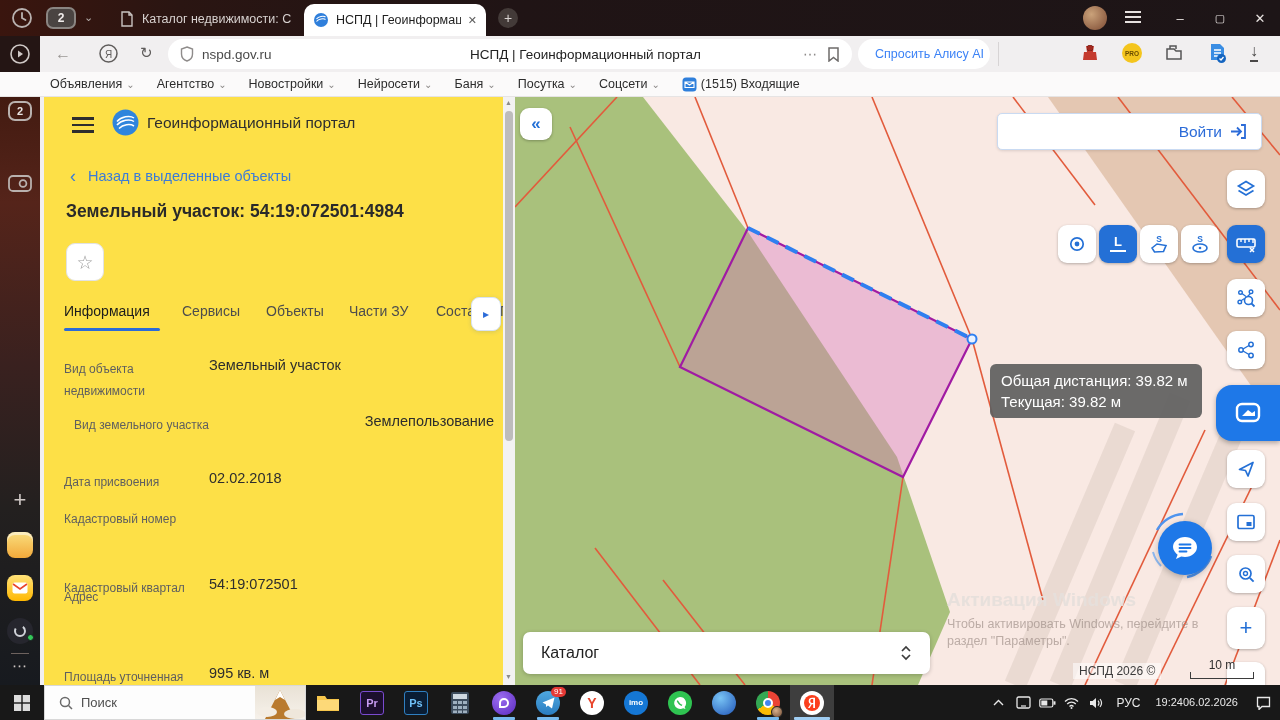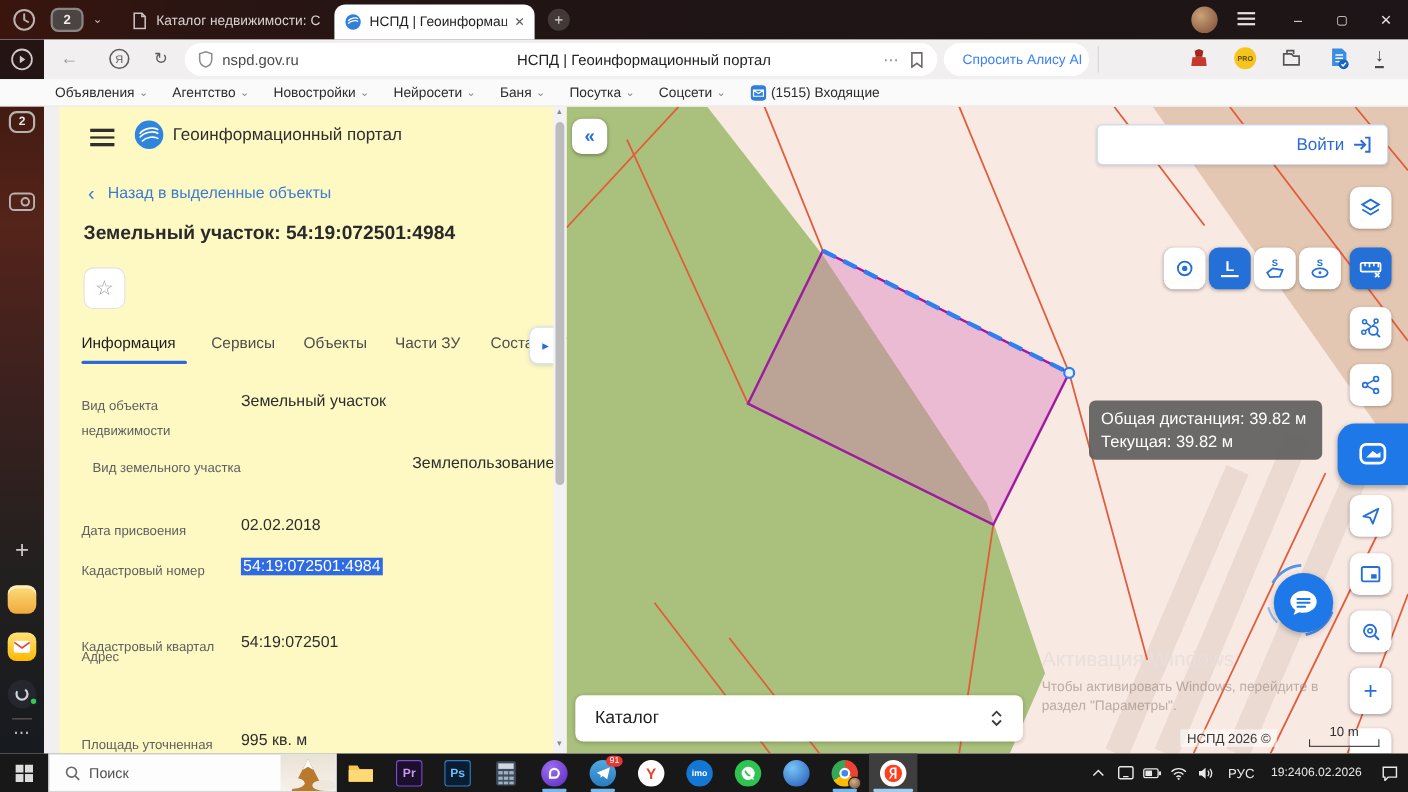--- a/index.html
+++ b/index.html
@@ -30,21 +30,21 @@
     display:flex; align-items:center; gap:22px; padding-left:50px; font-size:12.5px; color:#2c2c2c; }
   .bm { display:flex; align-items:center; gap:4px; white-space:nowrap; }
   .bm .chev { color:#8b8887; font-size:10px; }
 
   
   .rail { position:absolute; left:0; top:97px; width:40px; height:588px;
     background:linear-gradient(180deg,#431b11 0%,#55241a 18%,#3a211f 45%,#23201f 70%,#171a1f 100%); }
   .railicon { position:absolute; left:0; width:40px; display:flex; align-items:center; justify-content:center; }
 
   
-  .panel { position:absolute; left:54px; top:97px; width:463px; height:588px; background:#fef9c3; overflow:hidden; }
+  .panel { position:absolute; left:44px; top:97px; width:463px; height:588px; background:#fde047; overflow:hidden; }
   .pscroll { position:absolute; left:503px; top:97px; width:12px; height:588px; background:#f3f2f2; }
   .pthumb { position:absolute; left:2px; top:14px; width:8px; height:330px; background:#bdbcbc; border-radius:4px; }
   .backlink { position:absolute; left:26px; top:71px; color:#3b7bd8; font-size:14.5px; display:flex; gap:12px; align-items:center; cursor:pointer; }
   .ptitle { position:absolute; left:22px; top:104px; font-size:17.5px; font-weight:600; color:#2a2a2a; }
   .starbtn { position:absolute; left:22px; top:146px; width:38px; height:38px; border:1px solid #e2e2e2; border-radius:9px;
     display:flex; align-items:center; justify-content:center; color:#9c9c9c; font-size:19px; background:#fff; }
   .ptabs { position:absolute; left:0px; top:200px; width:463px; height:36px; font-size:14px; color:#4d4d4d; }
   .ptab { position:absolute; top:6px; white-space:nowrap; }
   .ptab.active { color:#1c1c1c; }
   .ptab-underline { position:absolute; left:20px; top:31px; width:96px; height:3px; background:#2b6bd8; border-radius:2px; }
@@ -61,21 +61,21 @@
     display:flex; align-items:center; justify-content:center; }
   .mapbtn.blue { background:#2470d6; }
   .loginbar { position:absolute; left:482px; top:16px; width:265px; height:37px; background:#fff; border:1px solid #c9daf2; border-radius:5px;
     box-shadow:0 1px 3px rgba(0,0,0,.12); display:flex; align-items:center; justify-content:flex-end; gap:8px; padding-right:14px;
     color:#2b6bd8; font-size:15.5px;padding-left:12px; }
   .tooltip { position:absolute; left:475px; top:267px; width:212px; background:rgba(96,96,96,.93); border-radius:6px;
     color:#fff; font-size:15px; line-height:21px; padding:6px 11px; }
   .legendbar { position:absolute; left:8px; top:535px; width:407px; height:42px; background:#fff; border-radius:7px;
     box-shadow:0 1px 4px rgba(0,0,0,.22); display:flex; align-items:center; justify-content:space-between; padding:0 18px;
     font-size:16px; color:#1f1f1f; }
-  .wm-title { position:absolute; left:432px; top:492px; font-size:19px; color:rgba(230,223,219,.95); }
+  .wm-title { position:absolute; left:432px; top:492px; font-size:19px; color:rgba(230,223,219,.95);font-weight:bold; }
   .wm-body { position:absolute; left:432px; top:519px; font-size:12.5px; line-height:17px; color:rgba(150,134,127,.62); }
   .attr { position:absolute; left:558px; top:566px; background:rgba(255,255,255,.55); font-size:12px; color:#3a3a3a; padding:1px 6px; }
   .scale { position:absolute; left:672px; top:561px; width:70px; text-align:center; font-size:12px; color:#2f2f2f; }
   .scalebar { width:64px; height:7px; margin:0 auto; border-left:1.5px solid #3b3b3b; border-right:1.5px solid #3b3b3b; border-bottom:1.5px solid #3b3b3b; }
   .chatwrap { position:absolute; left:628px; top:409px; width:80px; height:80px; }
   .chatbtn { position:absolute; left:15px; top:15px; width:54px; height:54px; background:#1e78e8; border-radius:50%;
     display:flex; align-items:center; justify-content:center; box-shadow:0 2px 6px rgba(0,0,0,.25); }
 
   
   .taskbar { position:absolute; left:0; top:685px; width:1280px; height:35px; background:#181818; display:flex; align-items:stretch; }
@@ -308,21 +308,20 @@
     <div class="frow" style="top:314px;text-align:right;">
       <div class="flabel">Вид земельного участка</div>
       <div class="fvalue">Землепользование</div>
     </div>
     <div class="frow" style="top:371px;">
       <div class="flabel">Дата присвоения</div>
       <div class="fvalue">02.02.2018</div>
     </div>
     <div class="frow" style="top:408px;">
       <div class="flabel">Кадастровый номер</div>
-      <div class="fvalue"><span class="fsel">54:19:072501:4984</span></div>
     </div>
     <div class="frow" style="top:447px;margin-top:30px;">
       <div class="flabel">Кадастровый квартал</div>
       <div class="fvalue">54:19:072501</div>
     </div>
     <div class="frow" style="top:486px;">
       <div class="flabel">Адрес</div>
     </div>
     <div class="frow" style="top:566px;">
       <div class="flabel">Площадь уточненная</div>

